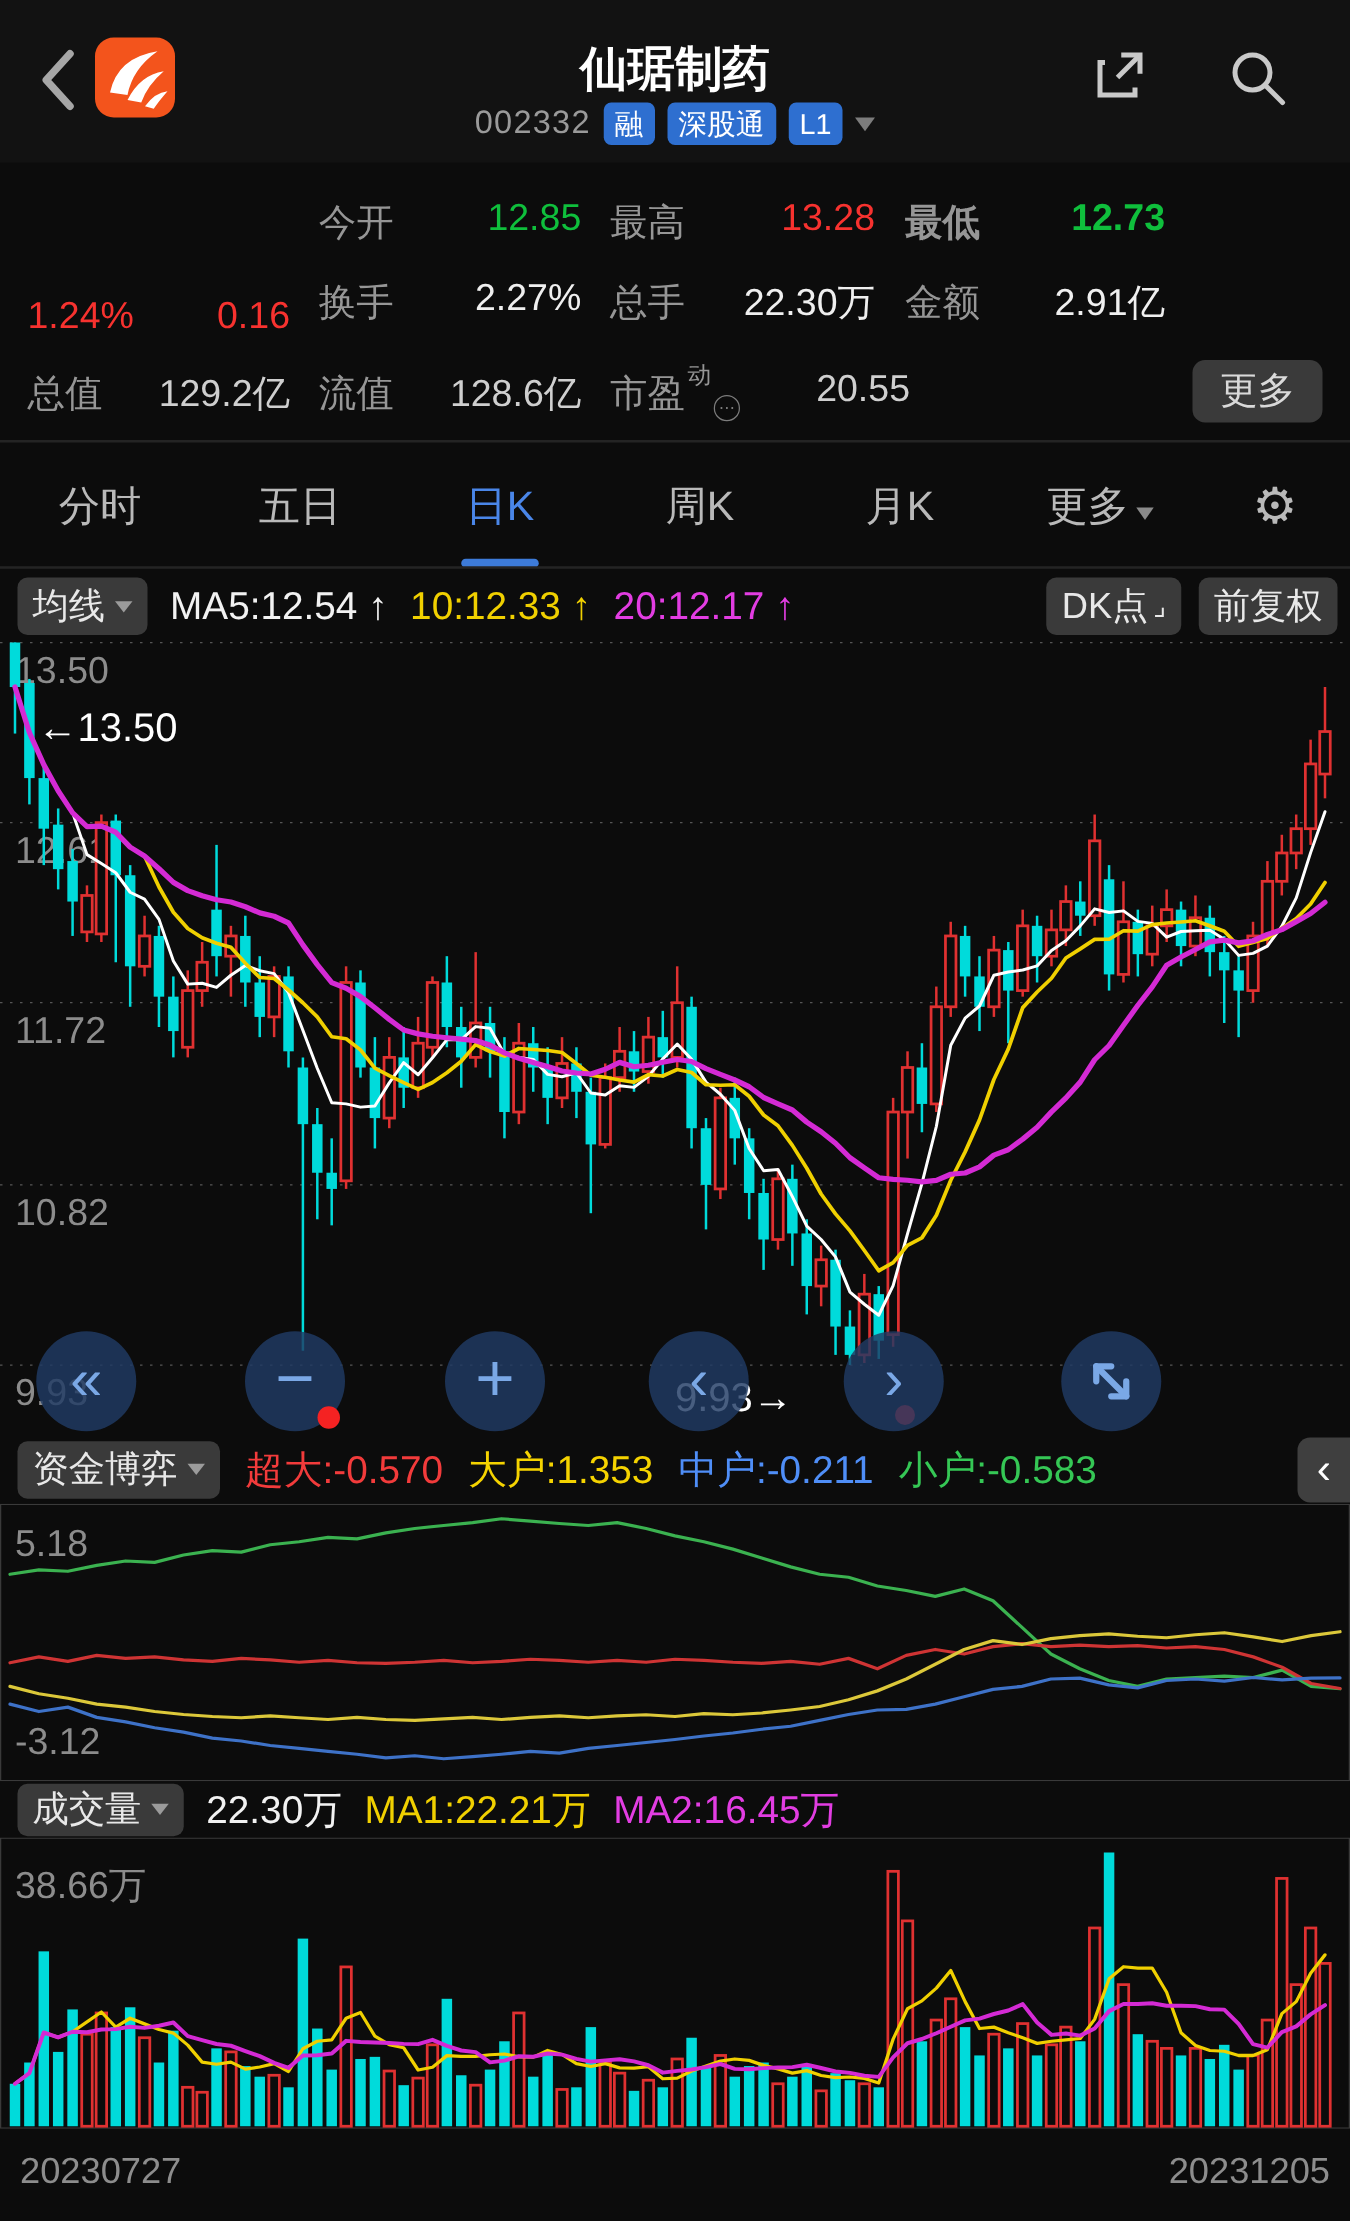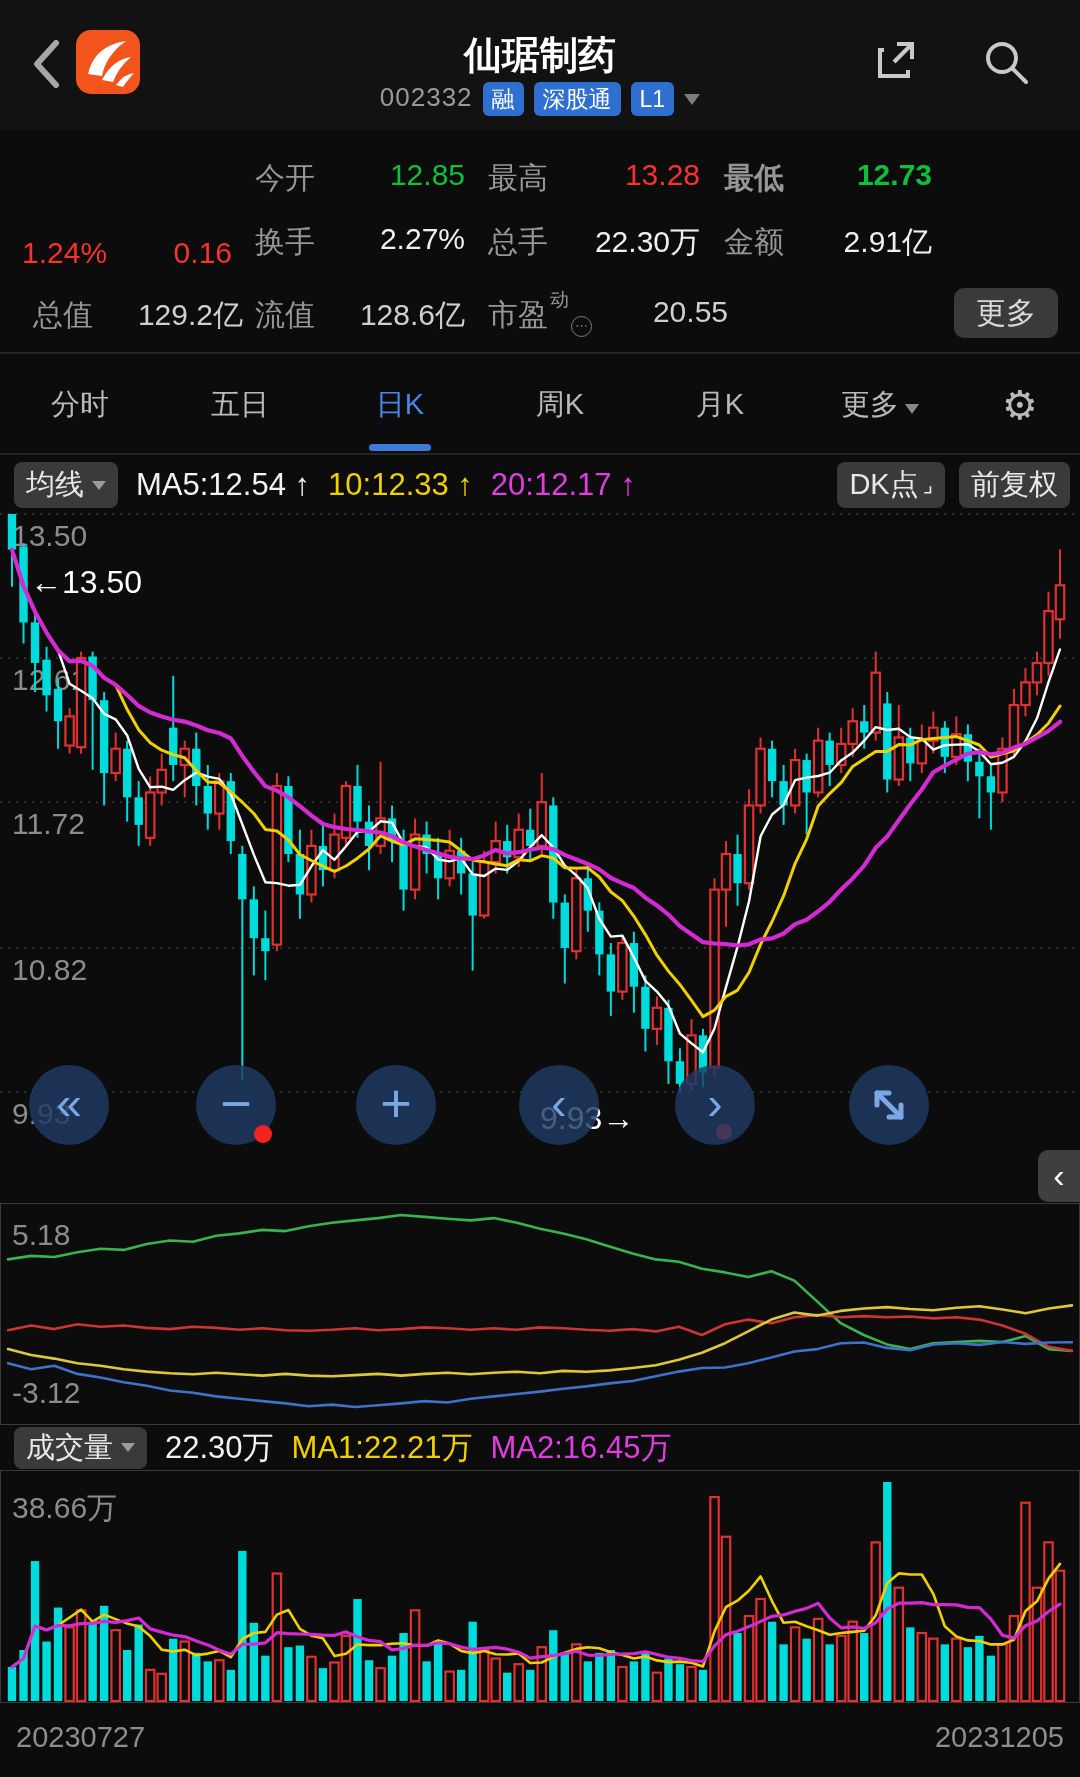--- a/index.html
+++ b/index.html
@@ -23,21 +23,21 @@
   .green{color:#0fbf3c;} .red{color:#f7322f;} .white{color:#efefef;}
   .qcell{position:absolute;display:flex;justify-content:space-between;gap:40px;}
   .sup{font-size:19px;color:#969696;vertical-align:top;position:relative;top:-8px;margin-left:2px;}
   .circ{display:inline-block;width:19px;height:19px;border-radius:50%;border:1px solid #7c7c7c;color:#7c7c7c;
         font-size:13px;line-height:17px;text-align:center;vertical-align:middle;position:relative;top:9px;margin-left:2px;}
   .morebtn{position:absolute;right:22px;top:288px;width:104px;height:50px;background:#3a3a3a;border-radius:10px;
            color:#d9d9d9;font-size:30px;text-align:center;line-height:50px;}
   .divider{position:absolute;left:0;width:1080px;height:2px;background:#242424;}
   
   .tabbar{position:absolute;left:0;top:355px;width:1080px;height:100px;display:flex;align-items:center;}
-  .tab{flex:1;text-align:center;font-size:29px;color:#b9b9b9;position:relative;}
+  .tab{flex:1;text-align:center;font-size:33px;color:#b9b9b9;position:relative;}
   .tab.active{color:#4a86e8;}
   .tab .underline{position:absolute;left:50%;transform:translateX(-50%);bottom:-26px;width:62px;height:7px;border-radius:4px;background:#3d7bd9;}
   .tab .tcaret{display:inline-block;width:0;height:0;border-left:7px solid transparent;border-right:7px solid transparent;border-top:10px solid #8a8a8a;margin-left:6px;}
   .gear{flex:0 0 120px;text-align:center;font-size:40px;color:#b9b9b9;}
   
   .chip{display:inline-flex;align-items:center;background:#3a3a3a;border-radius:8px;height:46px;padding:0 12px;font-size:29px;color:#e8e8e8;}
   .chip .caret{border-top-color:#9b9b9b;margin-left:8px;border-left-width:7px;border-right-width:7px;border-top-width:9px;}
   .mabar{position:absolute;left:0;top:458px;width:1080px;height:54px;display:flex;align-items:center;}
   .mabar .mi{font-size:31px;margin-left:18px;white-space:nowrap;}
   .ma-white{color:#f2f2f2;} .ma-yellow{color:#f0d000;} .ma-magenta{color:#e23de2;}
@@ -124,21 +124,21 @@
   </div>
   <div class="qcell" style="left:488px;top:222px;width:212px;">
     <span class="q-label">总手</span>
     <span class="q-val white">22.30万</span>
   </div>
   <div class="qcell" style="left:724px;top:222px;width:208px;">
     <span class="q-label">金额</span>
     <span class="q-val white">2.91亿</span>
   </div>
 
-  <div class="qcell" style="left:33px;top:295px;width:210px;">
+  <div class="qcell" style="left:22px;top:295px;width:210px;">
     <span class="q-label">总值</span>
     <span class="q-val" style="color:#cfcfcf;">129.2亿</span>
   </div>
   <div class="qcell" style="left:255px;top:295px;width:210px;text-align:center;">
     <span class="q-label">流值</span>
     <span class="q-val" style="color:#cfcfcf;">128.6亿</span>
   </div>
   <div class="qcell" style="left:488px;top:295px;width:240px;">
     <span class="q-label"><span>市盈</span><span class="sup">动</span><span class="circ">⋯</span></span>
     <span class="q-val" style="color:#cfcfcf;">20.55</span>
@@ -386,20 +386,30 @@
     <div class="navbtn" style="left:675px;top:553px;">›</div>
     <div class="navbtn" style="left:849px;top:553px;">
       <svg width="80" height="80" viewBox="0 0 80 80">
         <line x1="28" y1="28" x2="52" y2="52" stroke="#7aa8e6" stroke-width="5" stroke-linecap="round"></line>
         <polyline points="28,40 28,28 40,28" fill="none" stroke="#7aa8e6" stroke-width="5" stroke-linecap="round" stroke-linejoin="round"></polyline>
         <polyline points="52,40 52,52 40,52" fill="none" stroke="#7aa8e6" stroke-width="5" stroke-linecap="round" stroke-linejoin="round"></polyline>
       </svg>
     </div>
   </div>
 
+  <div class="fundbar">
+    <span class="chip" style="margin-left:14px;">
+        <span>资金博弈</span>
+        <span class="caret"></span>
+      </span>
+    <span class="fi f-red">超大:-0.570</span>
+    <span class="fi f-yellow">大户:1.353</span>
+    <span class="fi f-blue">中户:-0.211</span>
+    <span class="fi f-green">小户:-0.583</span>
+  </div>
   <div class="collapse">‹</div>
 
   <div class="fundchart">
     <svg id="fund-svg" width="1080" height="222">
         <rect x="0.5" y="0.5" width="1079" height="221" fill="none" stroke="#3a3a3a"></rect>
         <polyline points="8.0,56.4 31.1,52.9 54.3,54.0 77.4,49.3 100.5,45.8 123.7,46.9 146.8,41.0 169.9,37.5 193.0,38.7 216.2,32.8 239.3,30.4 262.4,26.9 285.6,28.1 308.7,23.3 331.8,19.8 355.0,17.4 378.1,15.1 401.2,12.0 424.3,13.9 447.5,15.8 470.6,17.4 493.7,15.1 516.9,19.8 540.0,25.7 563.1,30.4 586.3,36.3 609.4,43.4 632.5,50.5 655.7,56.4 678.8,58.8 701.9,65.8 725.0,69.4 748.2,74.1 771.3,68.2 794.4,77.6 817.6,98.9 840.7,120.2 863.8,132.0 887.0,141.4 910.1,146.1 933.2,140.2 956.3,139.0 979.5,137.9 1002.6,139.0 1025.7,133.1 1048.9,146.1 1072.0,148.0" fill="none" stroke="#3bb250" stroke-width="2.6" stroke-linejoin="round" stroke-linecap="round"></polyline>
         <polyline points="8.0,127.2 31.1,122.5 54.3,126.1 77.4,121.3 100.5,123.7 123.7,122.5 146.8,124.9 169.9,126.1 193.0,123.7 216.2,124.9 239.3,126.8 262.4,125.3 285.6,127.2 308.7,127.7 331.8,126.8 355.0,125.3 378.1,127.2 401.2,126.1 424.3,124.4 447.5,125.3 470.6,126.8 493.7,125.3 516.9,126.8 540.0,124.4 563.1,125.3 586.3,126.8 609.4,127.7 632.5,126.1 655.7,128.4 678.8,123.7 701.9,132.0 725.0,121.3 748.2,116.6 771.3,120.2 794.4,114.3 817.6,111.9 840.7,114.3 863.8,113.1 887.0,114.3 910.1,113.5 933.2,115.4 956.3,114.3 979.5,116.6 1002.6,122.5 1025.7,130.8 1048.9,143.8 1072.0,147.8" fill="none" stroke="#cf3434" stroke-width="2.6" stroke-linejoin="round" stroke-linecap="round"></polyline>
         <polyline points="8.0,160.3 31.1,166.2 54.3,162.7 77.4,170.9 100.5,174.5 123.7,179.2 146.8,182.7 169.9,187.5 193.0,189.8 216.2,193.4 239.3,195.7 262.4,198.1 285.6,200.4 308.7,203.3 331.8,201.6 355.0,204.0 378.1,202.3 401.2,200.4 424.3,198.1 447.5,199.5 470.6,195.7 493.7,193.4 516.9,191.0 540.0,188.6 563.1,185.8 586.3,183.4 609.4,180.4 632.5,178.0 655.7,173.3 678.8,168.6 701.9,165.0 725.0,164.5 748.2,160.3 771.3,154.4 794.4,148.5 817.6,146.1 840.7,140.2 863.8,139.5 887.0,144.9 910.1,147.3 933.2,141.4 956.3,140.2 979.5,141.9 1002.6,139.0 1025.7,140.9 1048.9,139.5 1072.0,139.3" fill="none" stroke="#3e72c8" stroke-width="2.6" stroke-linejoin="round" stroke-linecap="round"></polyline>
         <polyline points="8.0,146.1 31.1,152.0 54.3,155.6 77.4,160.3 100.5,162.7 123.7,166.2 146.8,168.6 169.9,170.2 193.0,171.2 216.2,169.7 239.3,171.2 262.4,172.6 285.6,170.9 308.7,172.6 331.8,173.3 355.0,172.1 378.1,170.9 401.2,172.6 424.3,170.9 447.5,169.7 470.6,171.2 493.7,169.7 516.9,168.8 540.0,170.2 563.1,167.9 586.3,168.8 609.4,167.4 632.5,165.0 655.7,162.2 678.8,156.8 701.9,149.7 725.0,140.2 748.2,128.4 771.3,116.6 794.4,109.5 817.6,112.6 840.7,107.9 863.8,105.5 887.0,104.1 910.1,106.0 933.2,107.2 956.3,104.8 979.5,103.2 1002.6,106.5 1025.7,110.2 1048.9,105.5 1072.0,102.4" fill="none" stroke="#dcc83a" stroke-width="2.6" stroke-linejoin="round" stroke-linecap="round"></polyline>
         <text x="12" y="42" fill="#8c8c8c" font-size="30">5.18</text>

